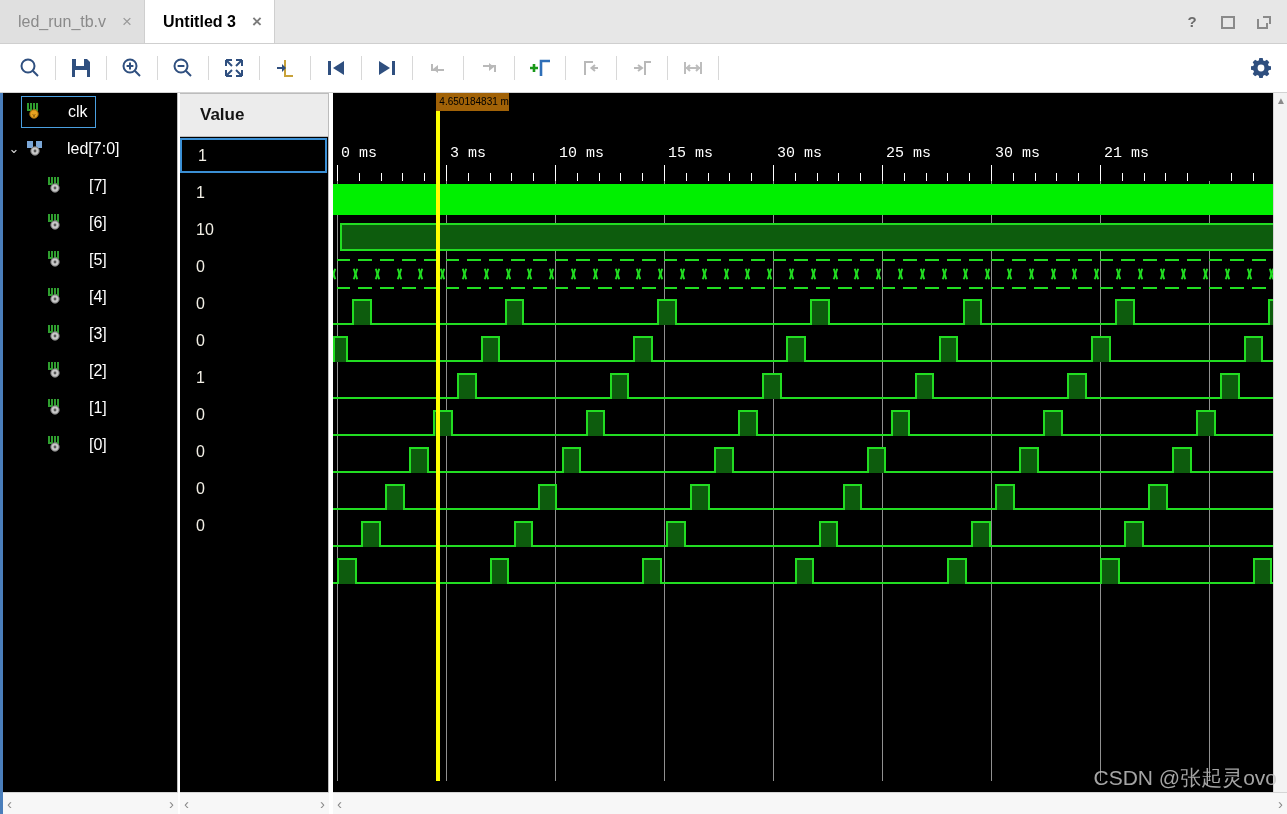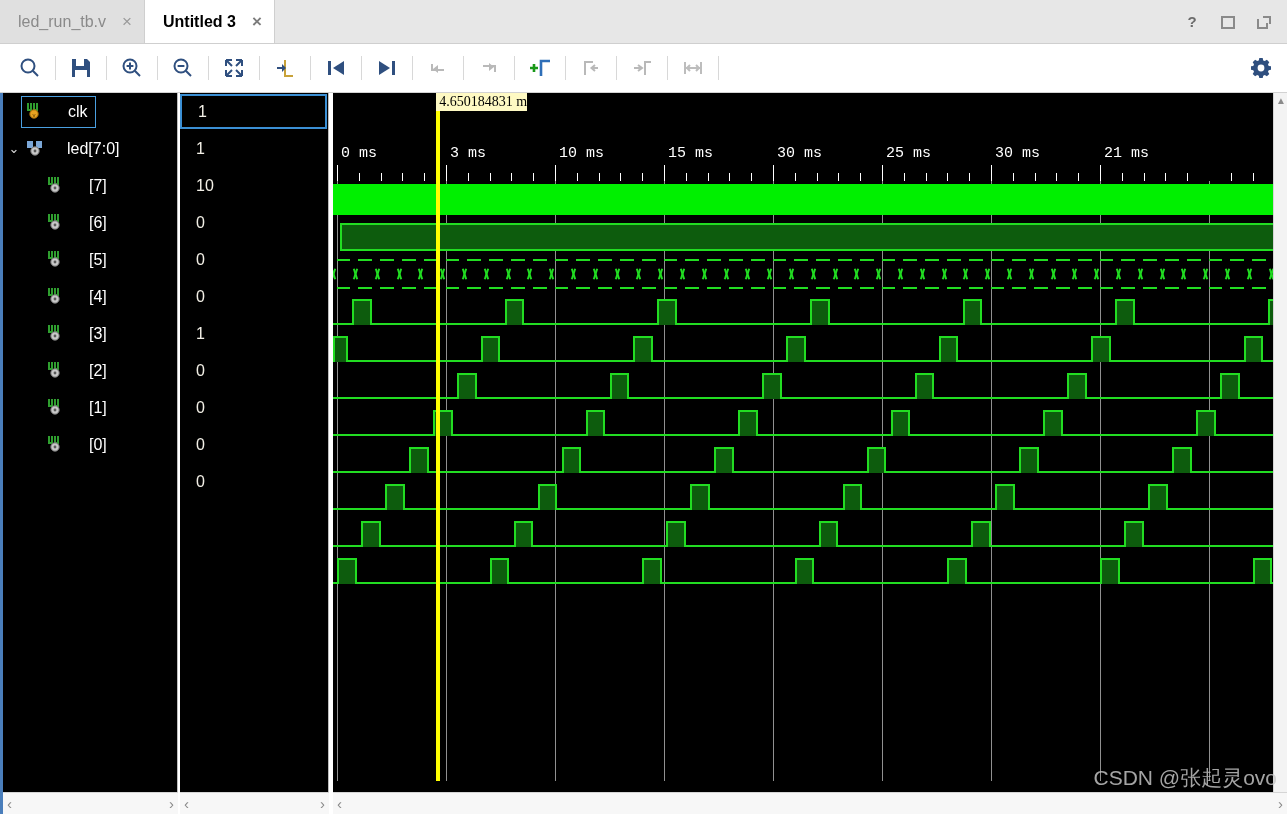--- a/index.html
+++ b/index.html
@@ -111,23 +111,23 @@
     white-space: nowrap;
   }
   .rtick-major { position: absolute; top: 72px; width: 1px; height: 16px;
     background: #ffffff; }
   .rtick-minor { position: absolute; top: 80px; width: 1px; height: 8px;
     background: #ffffff; }
 
   .cursorline { position: absolute; top: 0; width: 4px; height: 688px;
     background: #ffff00; z-index: 30; }
   .cursorflag {
-    position: absolute; top: 0; height: 18px; background: #fef9c3;
-    color: #000000; font-family: Liberation Serif, serif;
-    font-size: 14px; line-height: 18px; padding-left: 3px;
+    position: absolute; top: 0; height: 18px; background: #a16207;
+    color: #000000; font-family: Liberation Sans, sans-serif;
+    font-size: 10px; line-height: 18px; padding-left: 3px;
     white-space: nowrap; z-index: 31;
   }
 
   .wavearea { position: absolute; left: 0; top: 88px;
     width: 954px; height: 600px; }
   .gridline { position: absolute; top: 0; width: 1px; height: 600px;
     background: #a9a9a9; opacity: .85; }
 
   .wrow { position: absolute; left: 0; width: 954px; height: 37px; }
   .lowline { position: absolute; left: 0; bottom: 4px; width: 954px;
@@ -438,20 +438,21 @@
             <span class="nlabel">[0]</span>
           </div>
         </div>
       <div class="hscroll" style="left:0; width:175px;">
         <span class="sarrow">‹</span>
         <span class="sarrow">›</span>
       </div>
     </div>
 
     <div class="valuepanel">
+      <div class="colhead">Value</div>
       <div class="rows" id="value-rows">
           <div class="vrow sel">
             <span class="vbox">1</span>
           </div>
           <div class="vrow">1</div>
           <div class="vrow">10</div>
           <div class="vrow">0</div>
           <div class="vrow">0</div>
           <div class="vrow">0</div>
           <div class="vrow">1</div>

